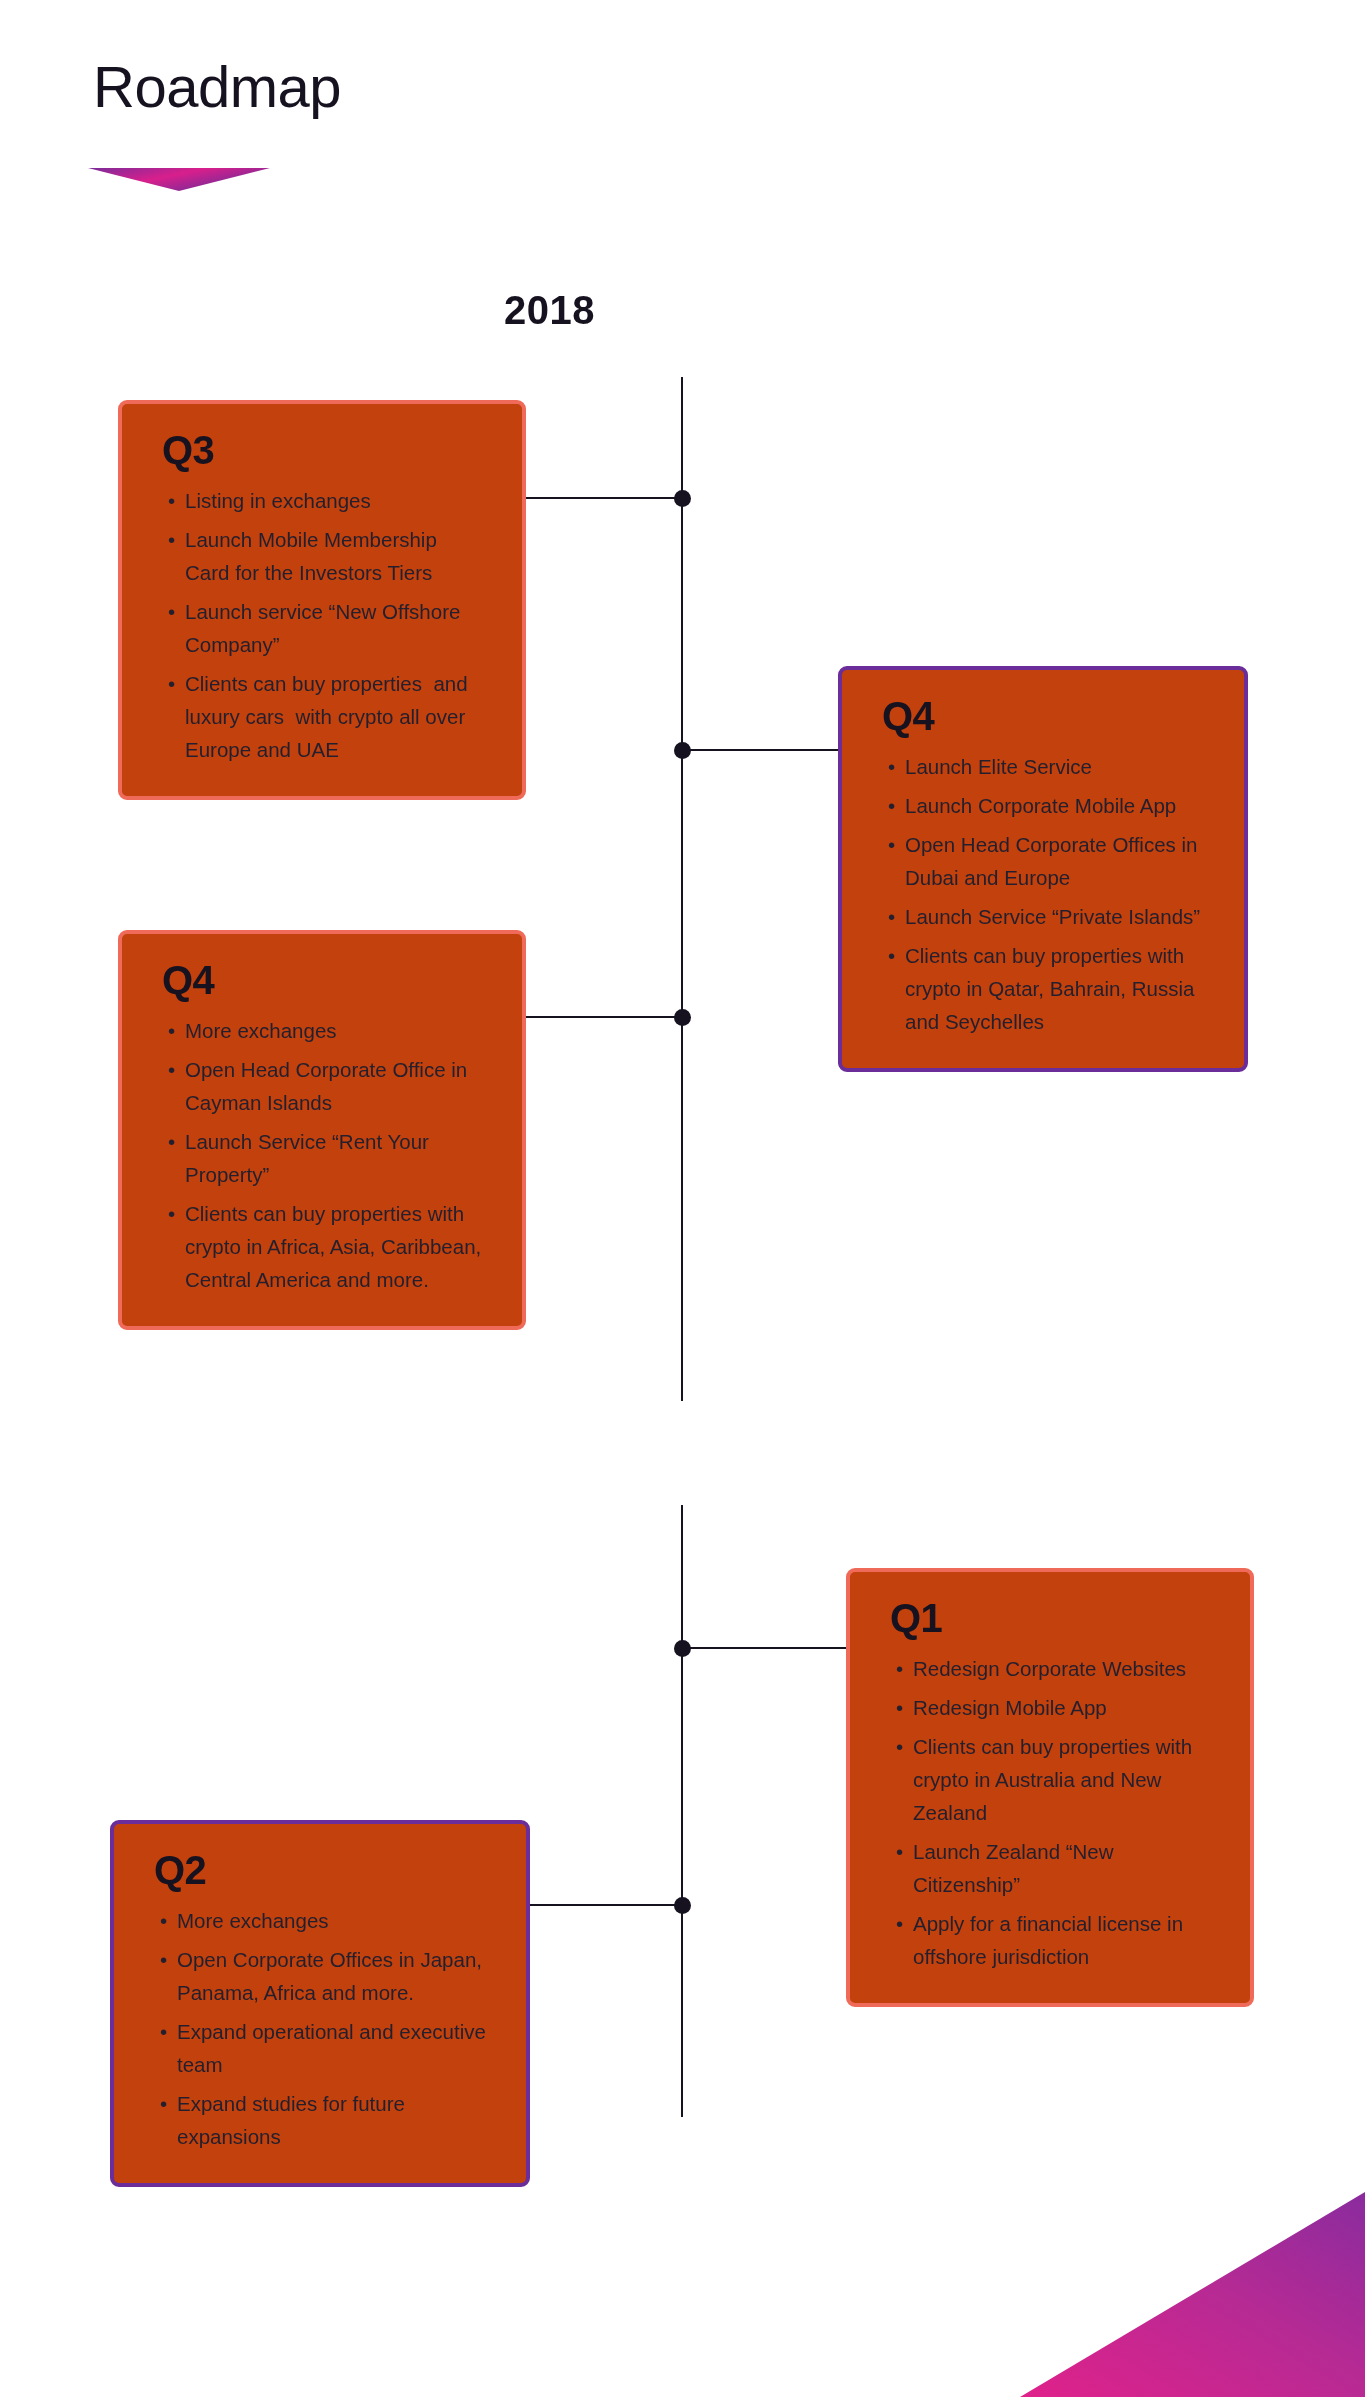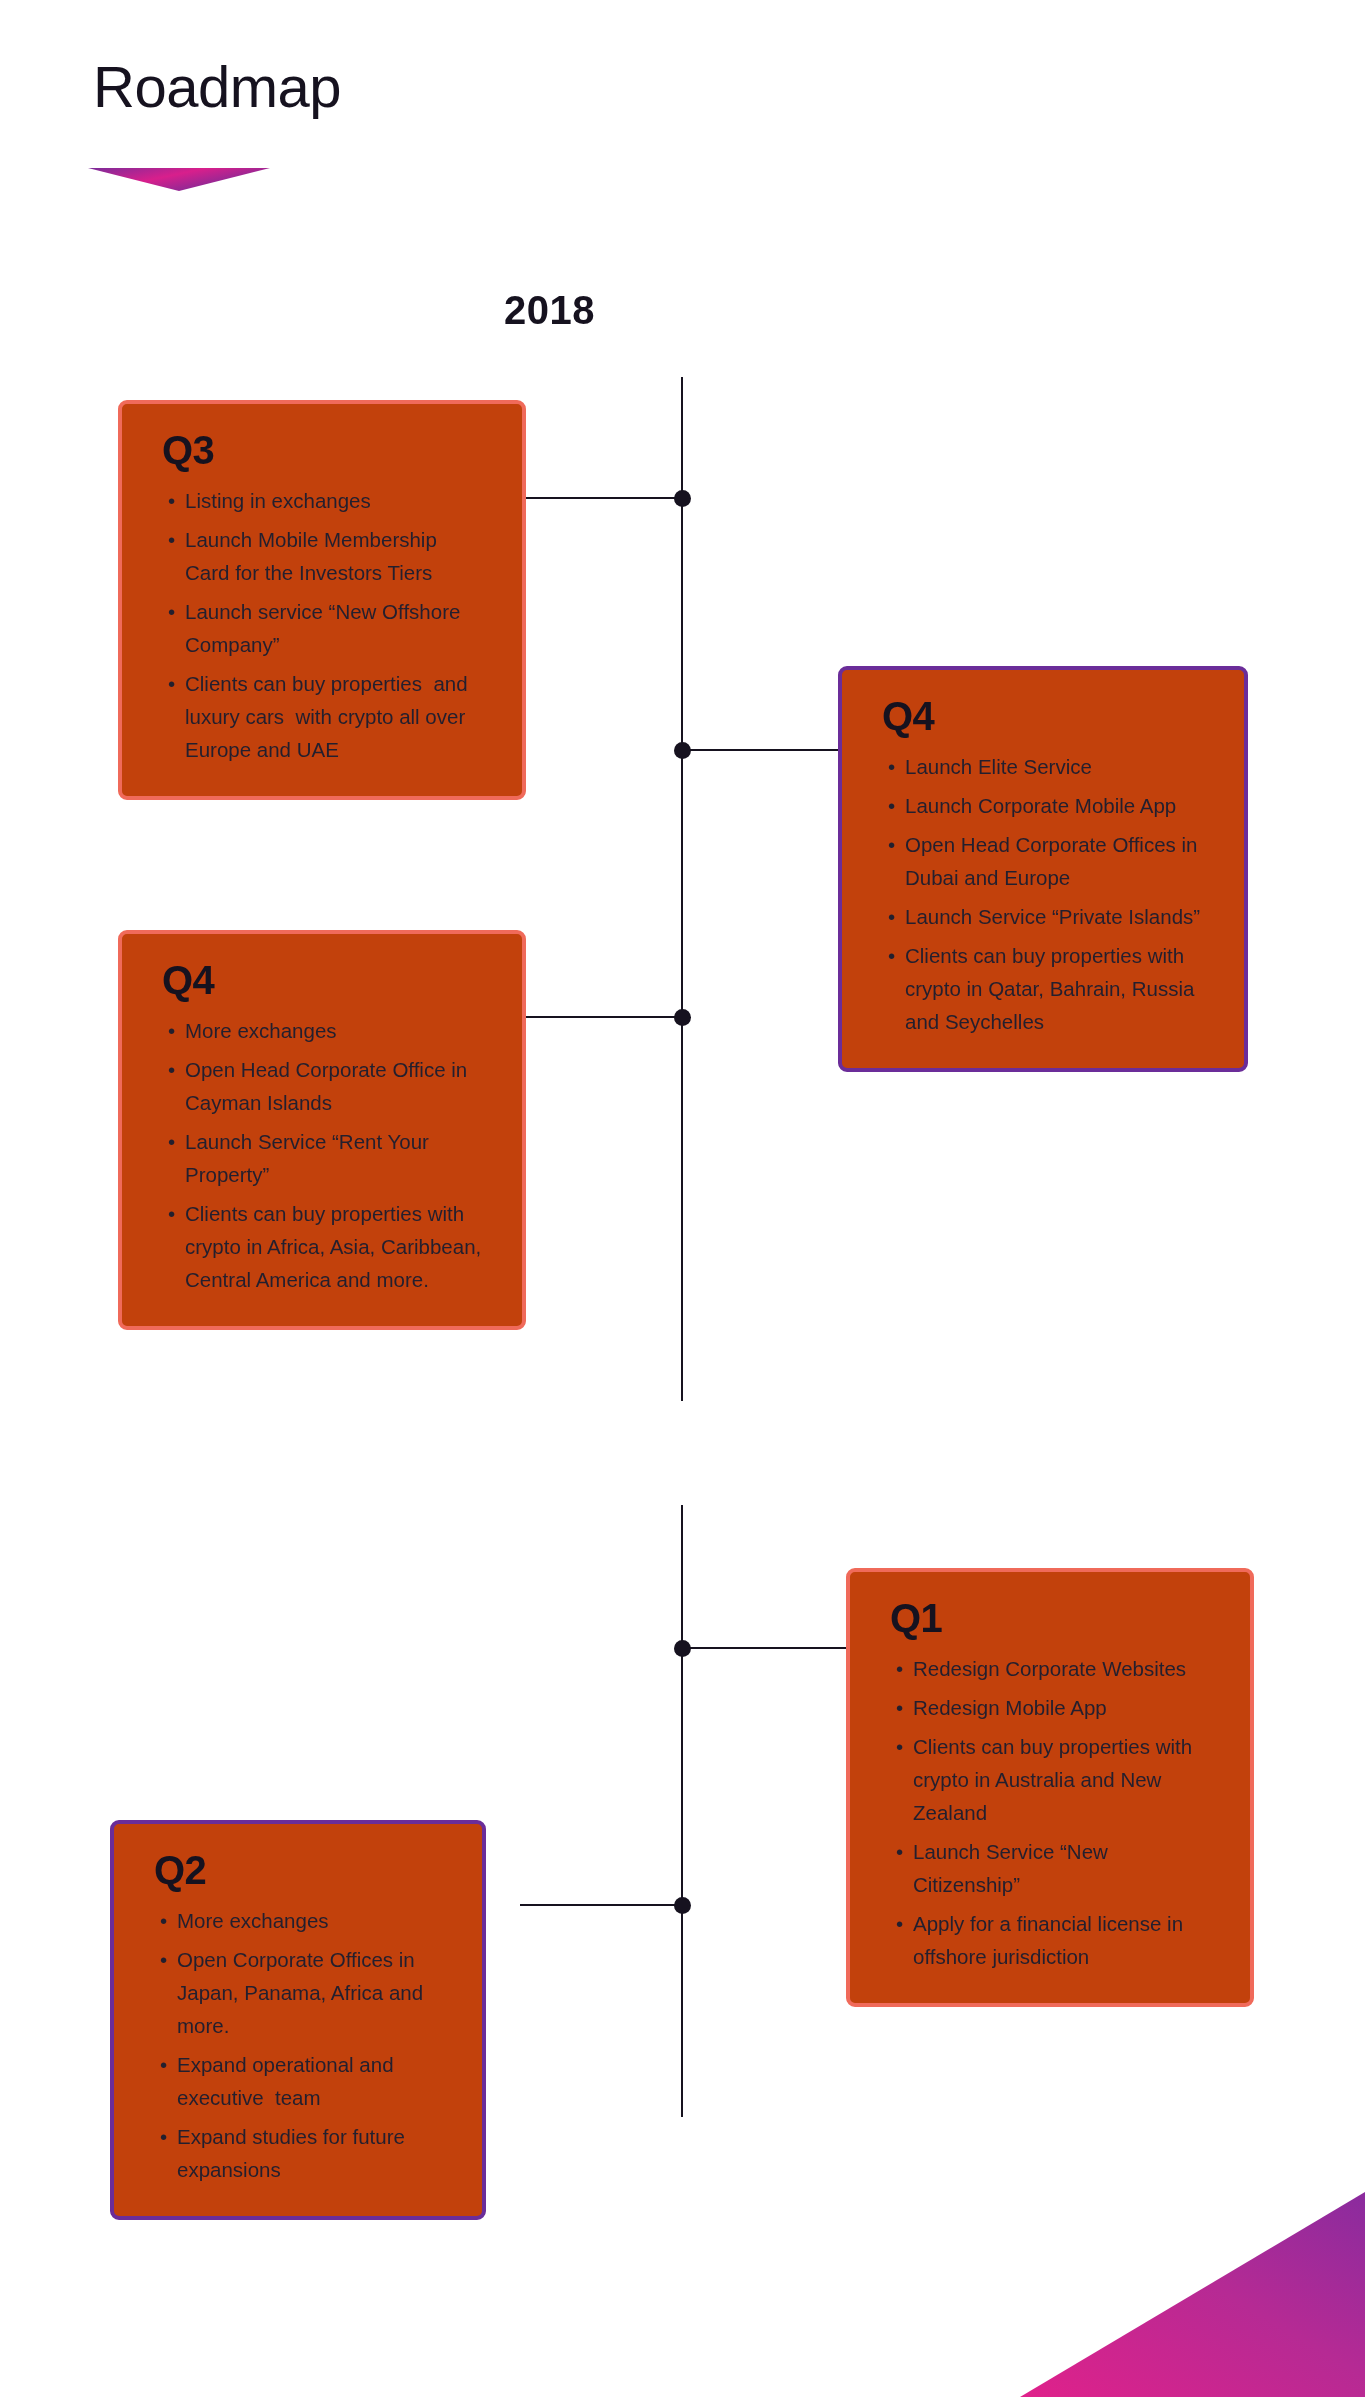--- a/index.html
+++ b/index.html
@@ -107,21 +107,21 @@
     font-size: 20.5px;
     line-height: 33px;
     color: #231f2e;
   }
 
   
   #card-q3-2018   { left: 118px; top: 400px;  width: 408px; }
   #card-q4r-2018  { left: 838px; top: 666px;  width: 410px; }
   #card-q4l-2018  { left: 118px; top: 930px;  width: 408px; }
   #card-q1-2019   { left: 846px; top: 1568px; width: 408px; }
-  #card-q2-2019   { left: 110px; top: 1820px; width: 376px; }
+  #card-q2-2019   { left: 110px; top: 1820px; width: 420px; }
 
   
   .corner-triangle {
     position: absolute;
     right: 0; bottom: 0;
     width: 365px; height: 265px;
   }
 </style>
 </head>
 <body>
@@ -191,21 +191,21 @@
       <li>Clients can buy properties with crypto in Africa, Asia, Caribbean, Central America and more.</li>
     </ul>
   </div>
 
   <div class="card" id="card-q1-2019" style="border-color: rgb(240, 106, 90);">
     <div class="card-title">Q1</div>
     <ul class="card-list">
       <li>Redesign Corporate Websites</li>
       <li>Redesign Mobile App</li>
       <li>Clients can buy properties with crypto in Australia and New Zealand</li>
-      <li>Launch Service “New Citizenship”</li>
+      <li>Launch Zealand “New Citizenship”</li>
       <li>Apply for a financial license in offshore jurisdiction</li>
     </ul>
   </div>
 
   <div class="card purple" id="card-q2-2019" style="border-color: rgb(107, 45, 153);">
     <div class="card-title">Q2</div>
     <ul class="card-list">
       <li>More exchanges</li>
       <li>Open Corporate Offices in Japan, Panama, Africa and more.</li>
       <li>Expand operational and executive  team</li>

